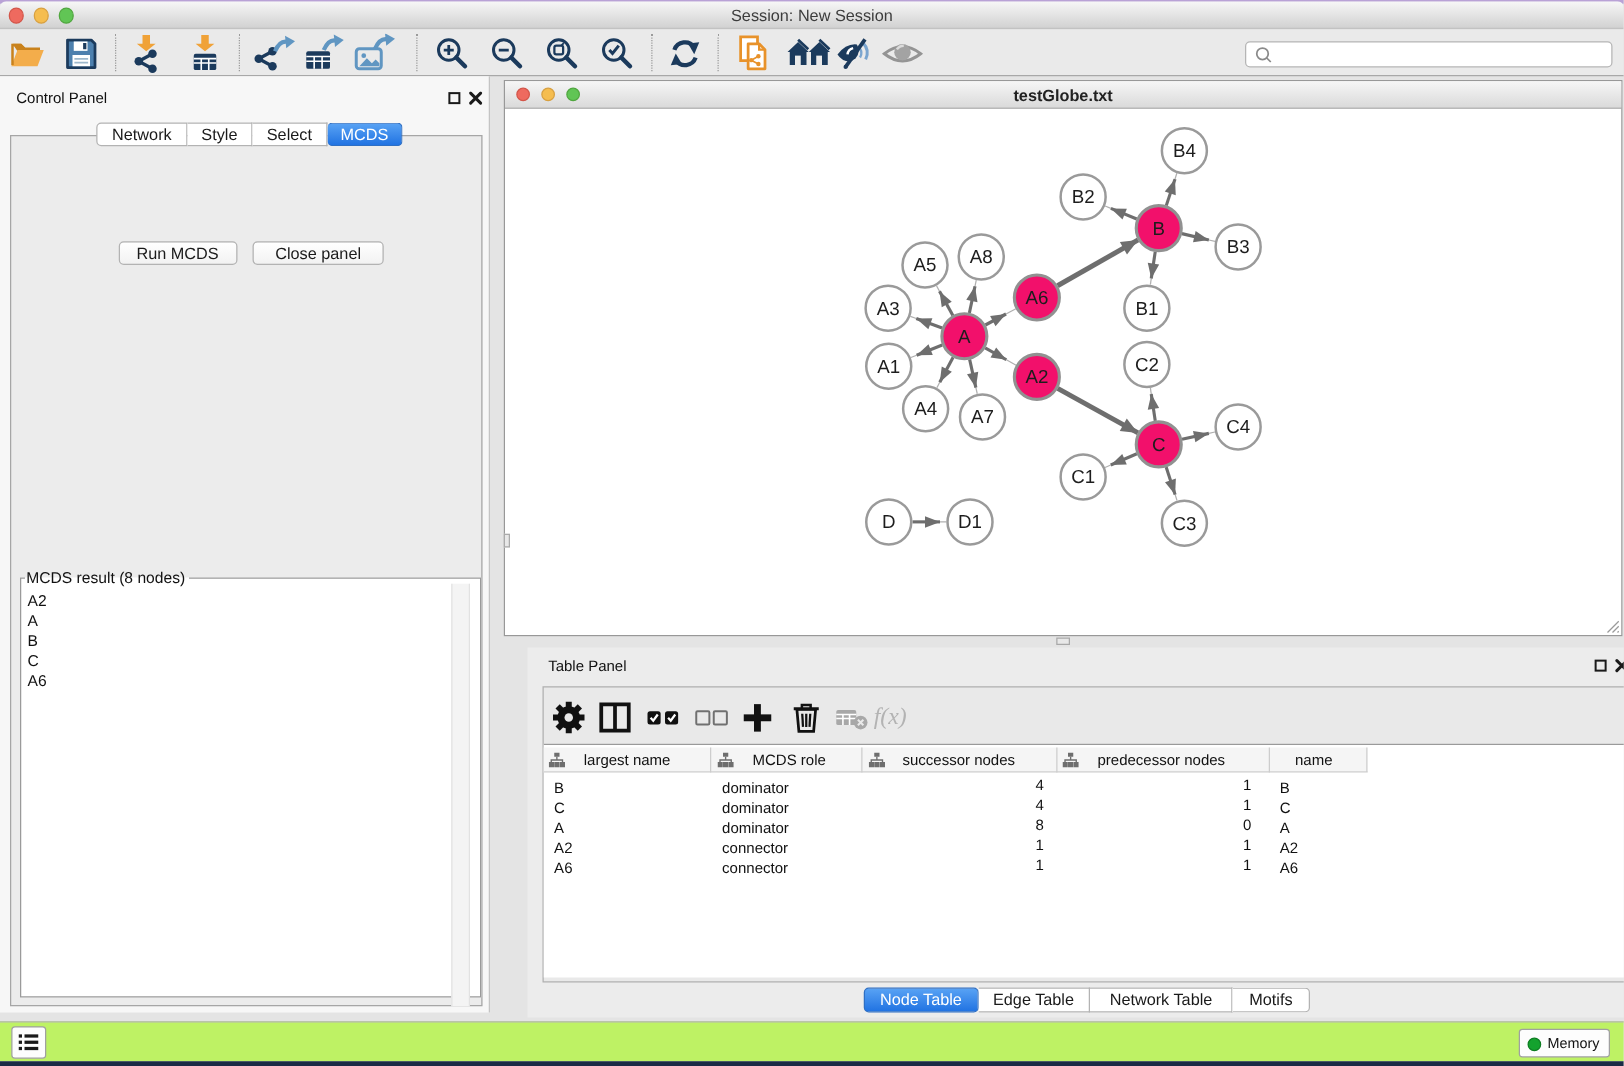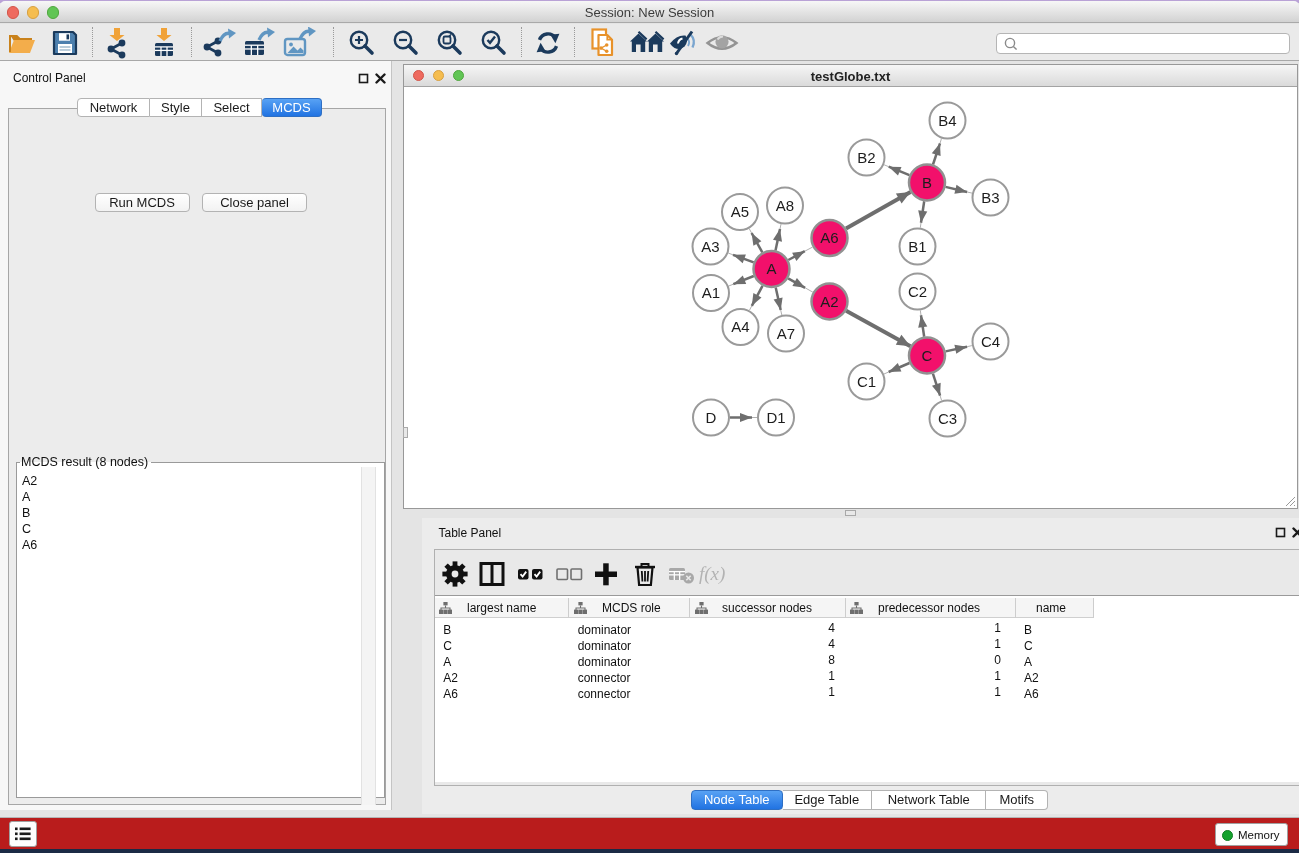--- a/index.html
+++ b/index.html
@@ -48,21 +48,21 @@
 
 #tpanel { left:422px; top:518px; width:895px; height:296px; background:#ececec; }
 #tbox { position:absolute; left:12px; top:31px; width:875px; height:237px; border:1px solid #b0b0b0; background:#e9e9e9; }
 #ttable { position:absolute; left:0px; top:45px; width:873px; height:187px; background:#fff; border-top:1px solid #9a9a9a; }
 #thead { position:absolute; left:0; top:2px; border-right:1px solid #cdcdcd; width:659px; height:20px; background:#f5f5f5; border-bottom:1px solid #cfcfcf; }
 .hsep { position:absolute; top:0; height:20px; width:0; border-left:1px solid #cdcdcd; }
 .hlabel { position:absolute; font-size:12px; color:#111; top:3px; }
 .cell { position:absolute; font-size:12px; color:#111; height:16px; line-height:16px; }
 .btabs { position:absolute; display:flex; }
 
-#statusbar { left:0; top:817px; width:1299px; height:32px; background:#b91c1c; border-top:1px solid #b5b5b5; }
+#statusbar { left:0; top:817px; width:1299px; height:32px; background:#bef264; border-top:1px solid #b5b5b5; }
 #navystrip { left:0; top:849px; width:1299px; height:4px; background:#1b2a45; }
 .icbtn { position:absolute; background:#fdfdfd; border:1px solid #a0a0a0; border-radius:3px; }
 </style>
 </head>
 <body>
 <div class="abs" id="topstrip"></div>
 <div class="abs" id="titlebar">
   <div class="tl" style="left:6.5px;top:5px;width:12.5px;height:12.5px;background:#ee6a5f;border:0.5px solid #d35549;"></div>
   <div class="tl" style="left:26.7px;top:5px;width:12.5px;height:12.5px;background:#f5bd4f;border:0.5px solid #d8a040;"></div>
   <div class="tl" style="left:46.8px;top:5px;width:12.5px;height:12.5px;background:#61c555;border:0.5px solid #50a73f;"></div>

